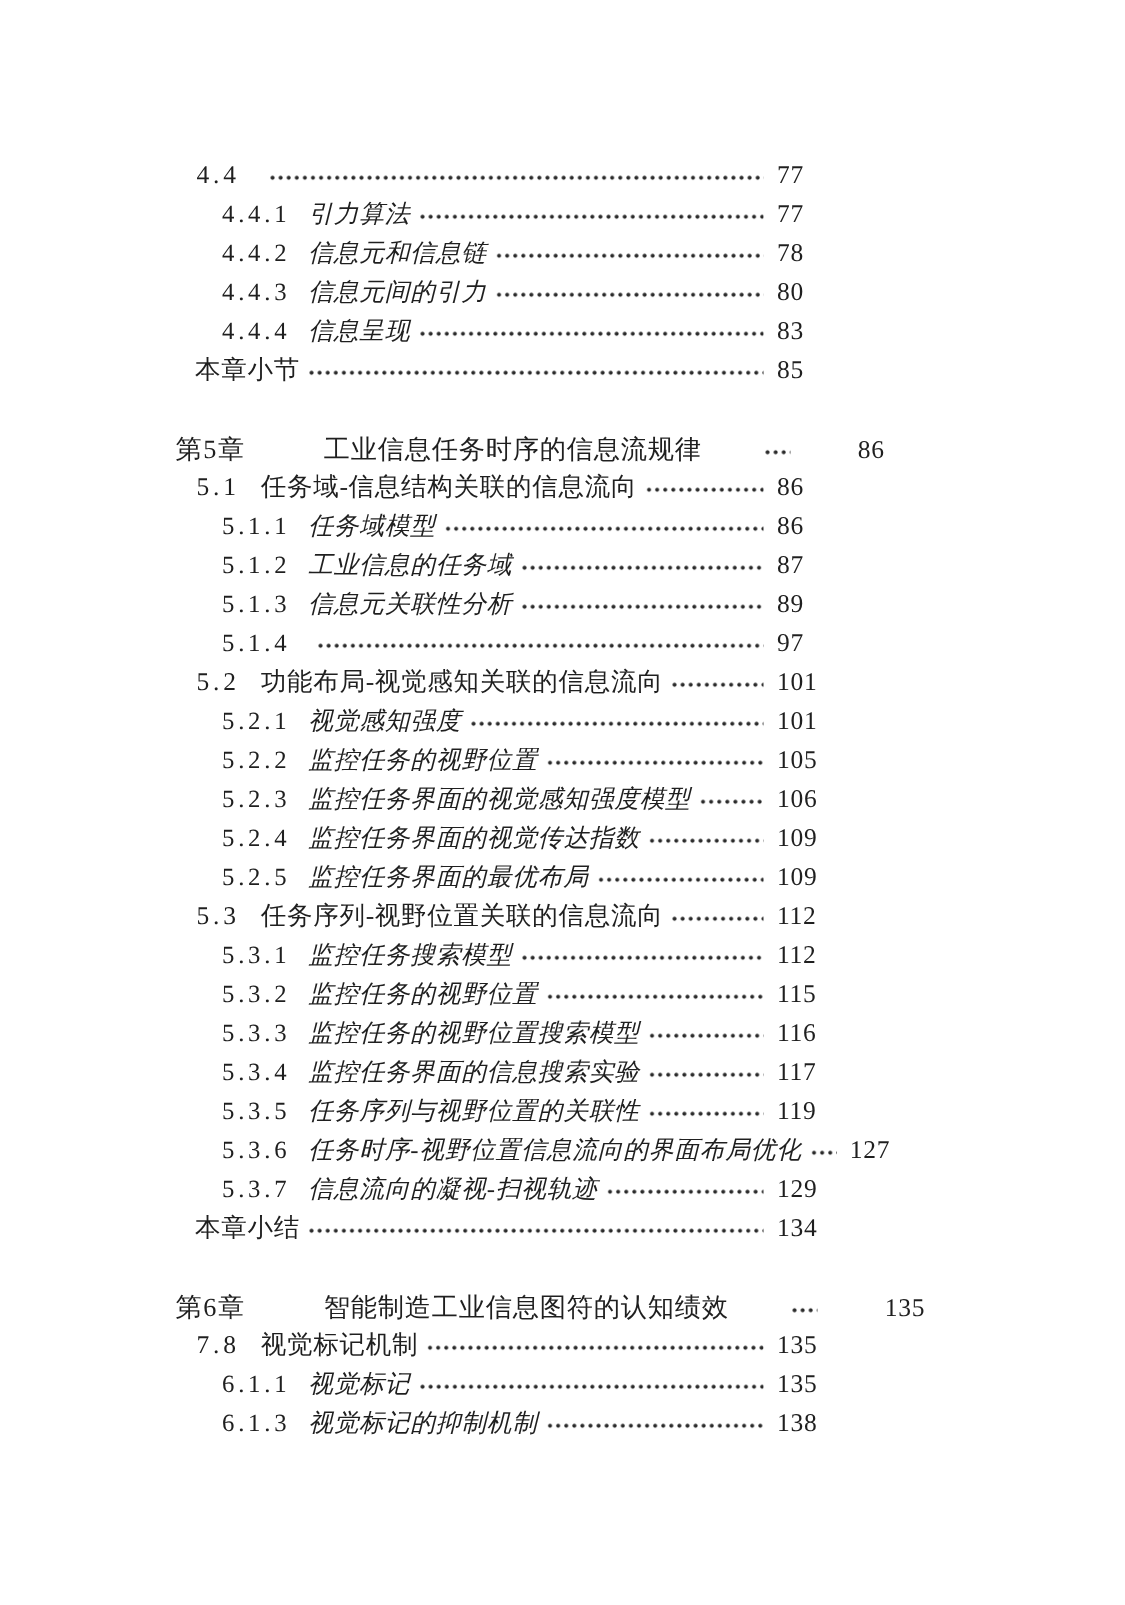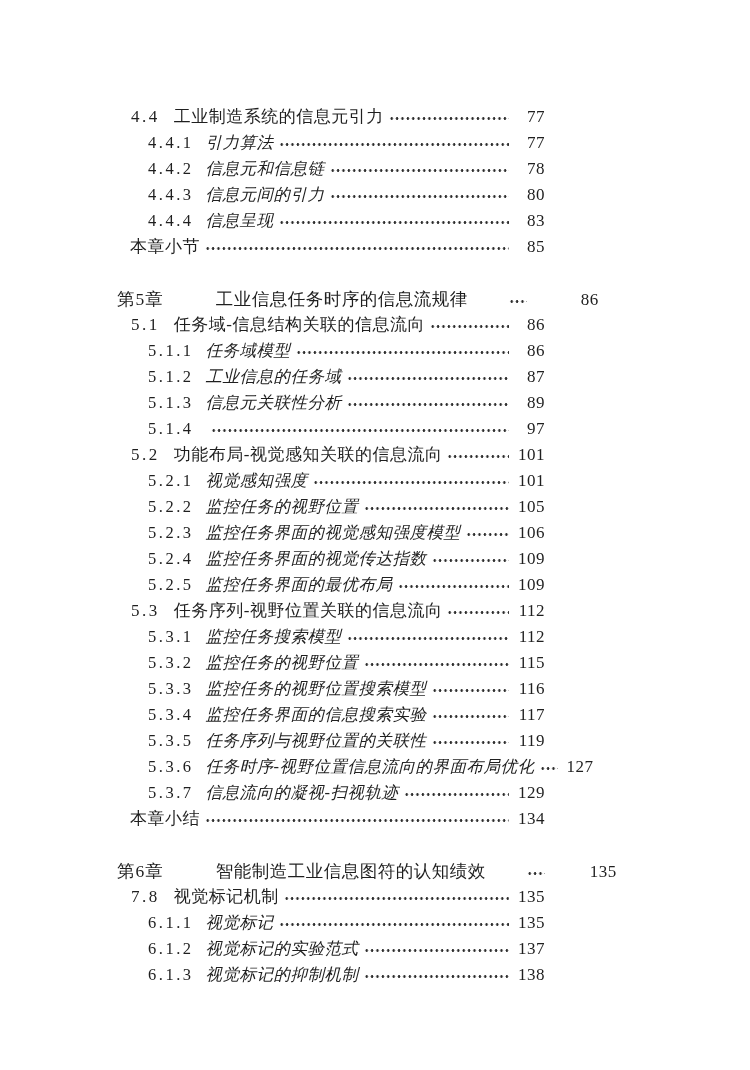--- a/index.html
+++ b/index.html
@@ -52,36 +52,34 @@
     height: 7px;
     margin-left: 5px;
     margin-right: 9px;
     background-image: radial-gradient(circle, #2b2b2b 1.05px, rgba(0,0,0,0) 1.55px);
     background-size: 5.4px 7px;
     background-repeat: repeat-x;
     background-position: left 55%;
   }
   .pagenum {
     min-width: 27px;
-    text-align: right;
     font-family: "Liberation Serif", serif;
     font-style: normal;
     font-size: 17px;
     letter-spacing: 0.5px;
   }
 </style>
 </head>
 <body>
 
 <div class="page">
   <div class="toc" id="toc">
       <div class="section">
         <div class="row l2">
     <span class="num">4.4</span>
-    <span class="title">工业制造系统的信息元引力</span>
     <span class="leader"></span>
     <span class="pagenum">77</span>
   </div>
         <div class="row l3">
     <span class="num">4.4.1</span>
     <span class="title">引力算法</span>
     <span class="leader"></span>
     <span class="pagenum">77</span>
   </div>
         <div class="row l3">
@@ -249,26 +247,20 @@
     <span class="leader"></span>
     <span class="pagenum">135</span>
   </div>
         <div class="row l3">
     <span class="num">6.1.1</span>
     <span class="title">视觉标记</span>
     <span class="leader"></span>
     <span class="pagenum">135</span>
   </div>
         <div class="row l3">
-    <span class="num">6.1.2</span>
-    <span class="title">视觉标记的实验范式</span>
-    <span class="leader"></span>
-    <span class="pagenum">137</span>
-  </div>
-        <div class="row l3">
     <span class="num">6.1.3</span>
     <span class="title">视觉标记的抑制机制</span>
     <span class="leader"></span>
     <span class="pagenum">138</span>
   </div>
       </div>
     </div>
 </div>
 
 </body></html>

